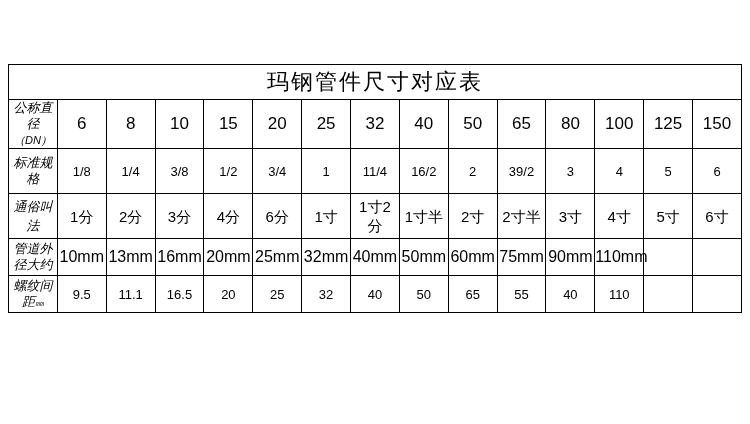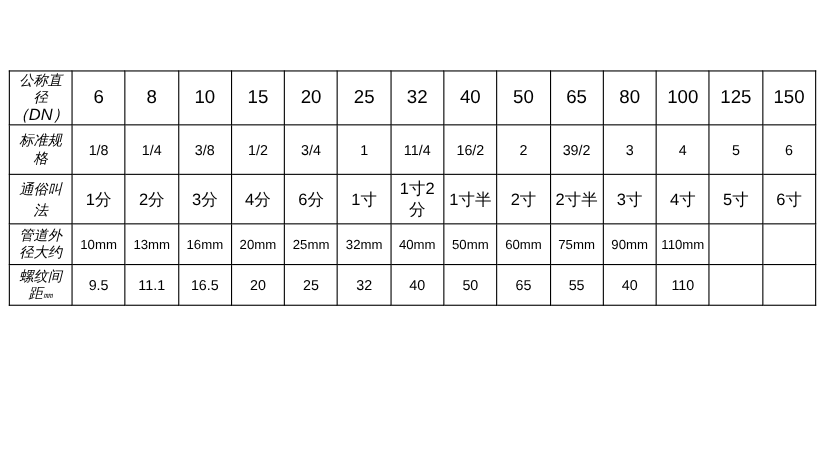--- a/index.html
+++ b/index.html
@@ -42,45 +42,48 @@
   }
   .rowhead {
     width: 56px;
     font-size: 13px;
     line-height: 16px;
     padding: 2px 3px;
     text-align: center;
     font-style: italic;
   }
   .rowhead .sub {
-    font-size: 15px;
+    font-size: 11px;
   }
   .r-dn td { height: 40px; font-size: 17px; }
   .r-std td { height: 44px; font-size: 13px; }
   .r-common td { height: 44px; font-size: 15px; line-height: 19px; }
   .r-od td { height: 36px; font-size: 12px; }
   .r-pitch td { height: 36px; font-size: 13px; }
-  .r-od .val { font-size: 12px; }
+  .r-od .val { font-size: 16px; }
   .unit-mm { font-size: 9px; }
   .cellwrap {
     display: block;
     padding: 0 2px;
     word-break: break-word;
   }
   .r-dn .rowhead, .r-std .rowhead, .r-common .rowhead,
   .r-od .rowhead, .r-pitch .rowhead {
     font-size: 13px;
   }
 </style>
 </head>
 <body>
 
 <div class="sheet">
   <table class="spec">
     <tbody>
+      <tr>
+        <td class="title-cell" colspan="15">玛钢管件尺寸对应表</td>
+      </tr>
 
       <tr class="r-dn">
         <td class="rowhead">
           <span>公称直</span><br>
           <span>径</span><span class="sub">（DN）</span>
         </td>
         <td>6</td>
         <td>8</td>
         <td>10</td>
         <td>15</td>

